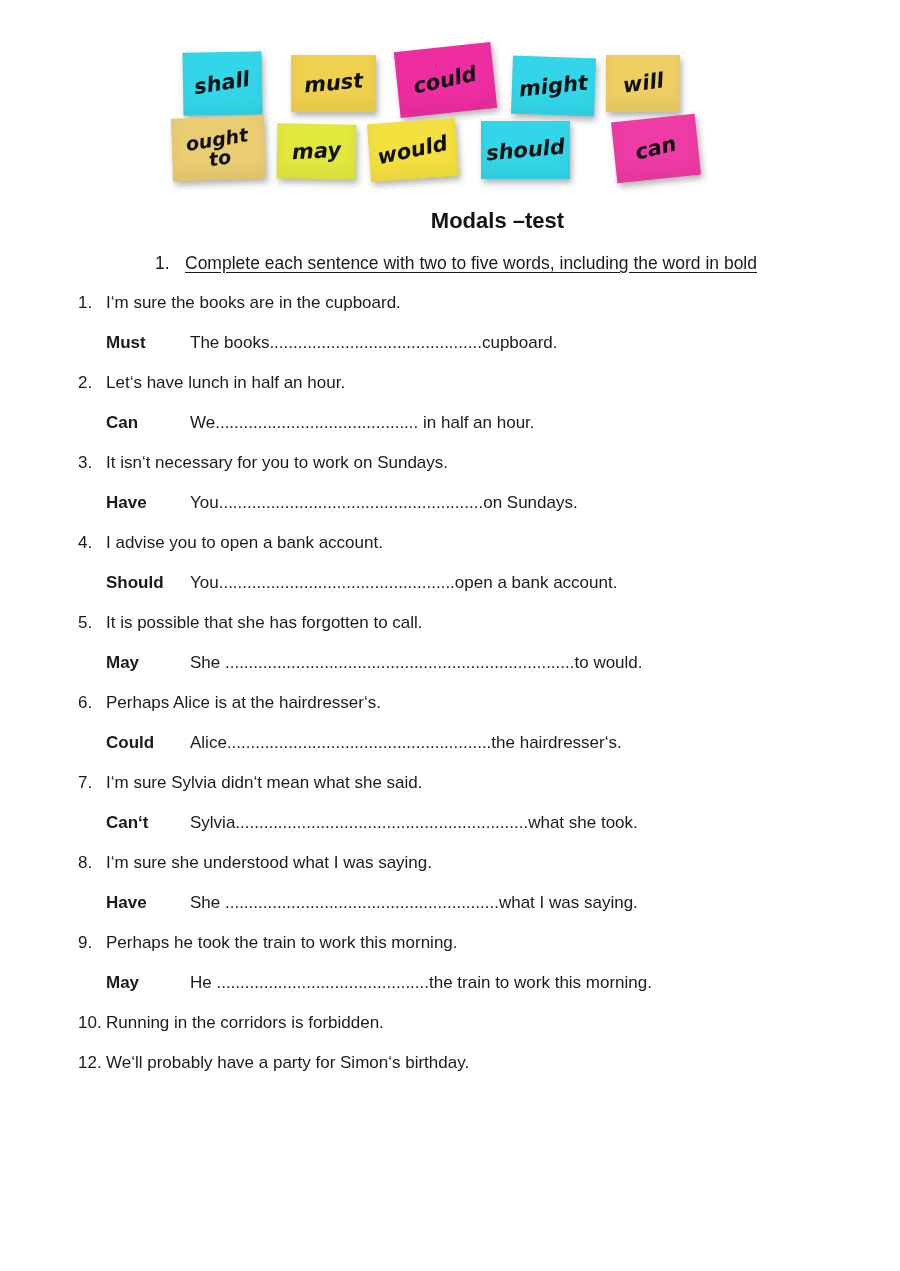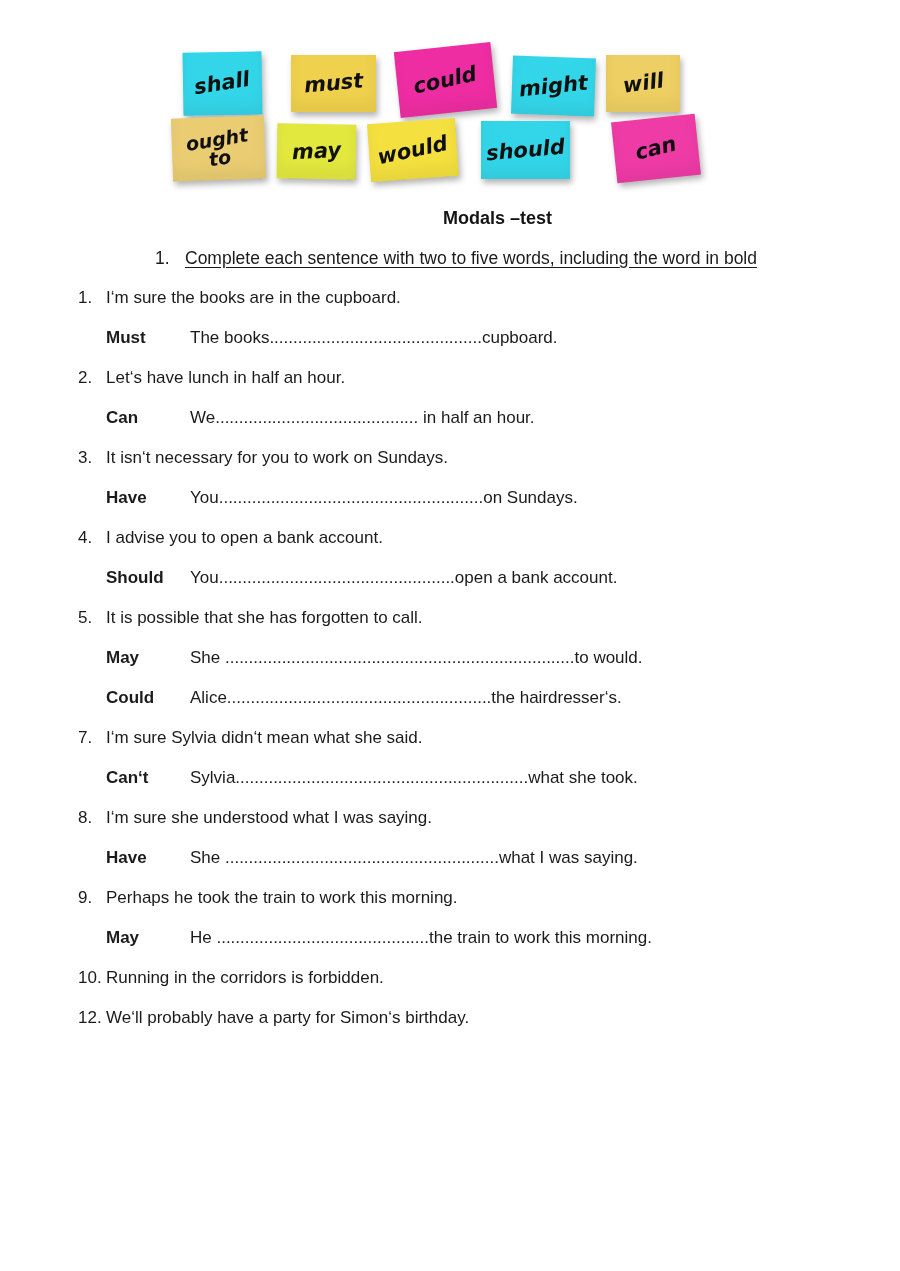--- a/index.html
+++ b/index.html
@@ -41,21 +41,21 @@
   .note-8  { left:369px; top:121px; width:88px; height:58px; transform:rotate(-4deg); }
   .note-9  { left:481px; top:121px; width:89px; height:58px; }
   .note-9 span { transform: rotate(-5deg); }
   .note-10 { left:614px; top:118px; width:84px; height:61px; transform:rotate(-6deg); }
 
   
   .content { padding-left: 155px; padding-right: 60px; }
   .title {
     margin-top: 23px;
     text-align: center;
-    font-size: 18px; font-weight: bold; color: #141414;
+    font-size: 22px; font-weight: bold; color: #141414;
   }
   .instruction {
     margin-top: 19px;
     font-size: 17.5px;
     display: flex;
   }
   .instruction .instr-num { width: 30px; flex: 0 0 30px; }
   .instruction .instr-text { text-decoration: underline; text-underline-offset: 3px; }
 
   
@@ -133,20 +133,21 @@
       </div>
       <div class="question">
         <div class="line"><span class="q-num">4.</span><span class="q-sentence">I advise you to open a bank account.</span></div>
         <div class="line answer-line"><span class="q-keyword">Should</span><span class="q-answer">You..................................................open a bank account.</span></div>
       </div>
       <div class="question">
         <div class="line"><span class="q-num">5.</span><span class="q-sentence">It is possible that she has forgotten to call.</span></div>
         <div class="line answer-line"><span class="q-keyword">May</span><span class="q-answer">She ..........................................................................to would.</span></div>
       </div>
       <div class="question">
+        <div class="line"><span class="q-num">6.</span><span class="q-sentence">Perhaps Alice is at the hairdresser‘s.</span></div>
         <div class="line answer-line"><span class="q-keyword">Could</span><span class="q-answer">Alice........................................................the hairdresser‘s.</span></div>
       </div>
       <div class="question">
         <div class="line"><span class="q-num">7.</span><span class="q-sentence">I‘m sure Sylvia didn‘t mean what she said.</span></div>
         <div class="line answer-line"><span class="q-keyword">Can‘t</span><span class="q-answer">Sylvia..............................................................what she took.</span></div>
       </div>
       <div class="question">
         <div class="line"><span class="q-num">8.</span><span class="q-sentence">I‘m sure she understood what I was saying.</span></div>
         <div class="line answer-line"><span class="q-keyword">Have</span><span class="q-answer">She ..........................................................what I was saying.</span></div>
       </div>

